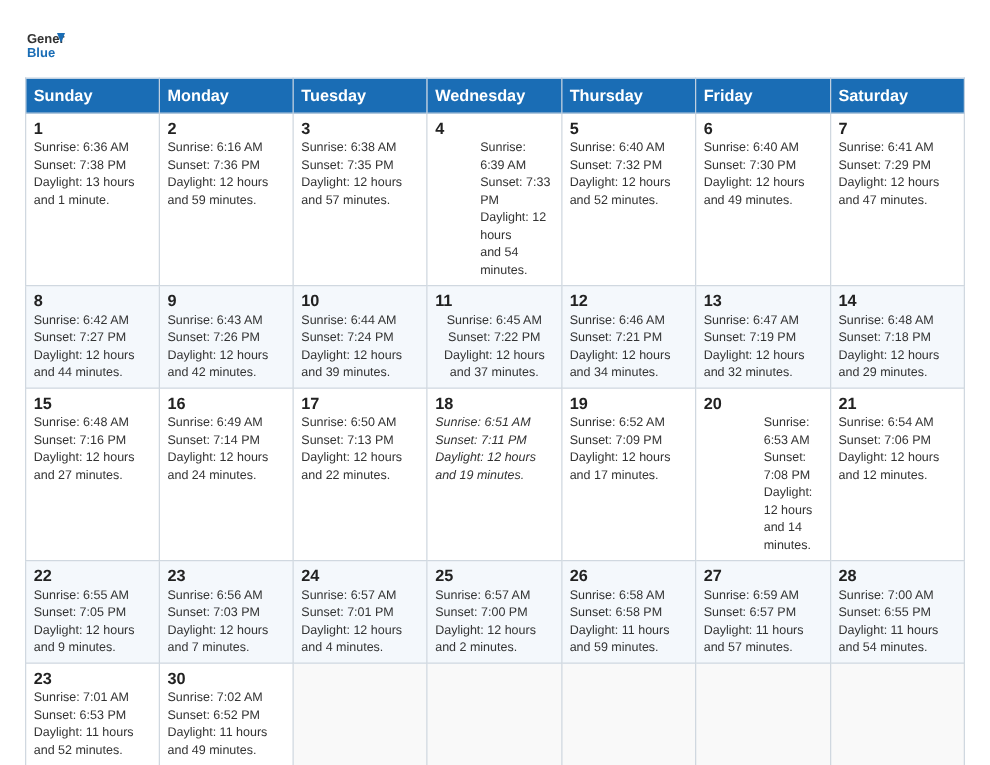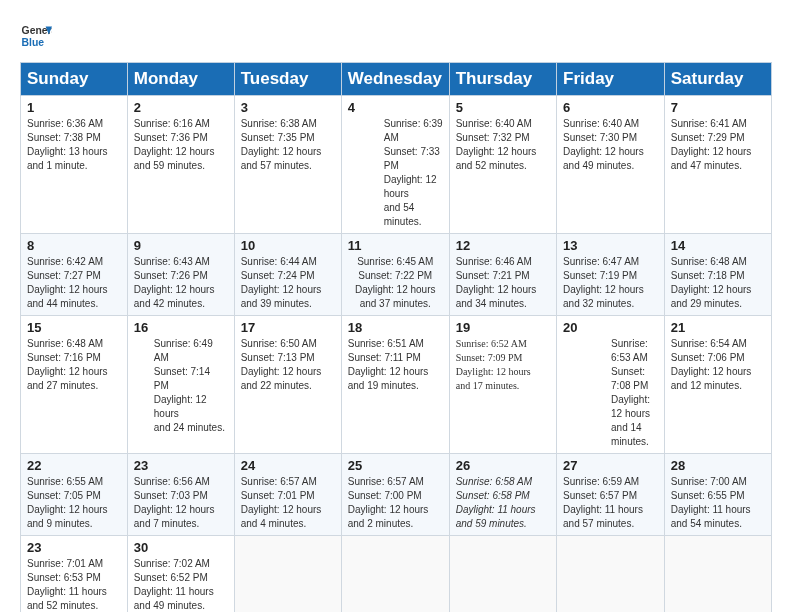--- a/index.html
+++ b/index.html
@@ -40,21 +40,21 @@
     table {
       width: 100%;
       border-collapse: collapse;
       font-size: 11px;
     }
     thead tr th {
       background-color: #1a6db5;
       color: #fff;
       text-align: left;
       padding: 6px 6px;
-      font-size: 17px;
+      font-size: 13px;
       font-weight: bold;
       border: 1px solid #c0d0e0;
     }
     tbody tr td {
       vertical-align: top;
       padding: 4px 6px;
       border: 1px solid #d0d8e0;
       width: 108px;
       min-height: 70px;
       background: #fff;
@@ -217,42 +217,42 @@
       <tr>
         <td>
           <span class="day-num">15</span>
           <div class="day-info" style="white-space: pre-line;">Sunrise: 6:48 AM
 Sunset: 7:16 PM
 Daylight: 12 hours
 and 27 minutes.</div>
         </td>
         <td>
           <span class="day-num">16</span>
-          <div class="day-info" style="white-space: pre-line; margin-left: 20px;">Sunrise: 6:49 AM
+          <div class="day-info" style="white-space: pre-line;">Sunrise: 6:49 AM
 Sunset: 7:14 PM
 Daylight: 12 hours
 and 24 minutes.</div>
         </td>
         <td>
           <span class="day-num">17</span>
           <div class="day-info" style="white-space: pre-line;">Sunrise: 6:50 AM
 Sunset: 7:13 PM
 Daylight: 12 hours
 and 22 minutes.</div>
         </td>
         <td>
           <span class="day-num">18</span>
-          <div class="day-info" style="white-space: pre-line;">Sunrise: 6:51 AM
+          <div class="day-info" style="white-space: pre-line; font-style: italic;">Sunrise: 6:51 AM
 Sunset: 7:11 PM
 Daylight: 12 hours
 and 19 minutes.</div>
         </td>
         <td>
           <span class="day-num">19</span>
-          <div class="day-info" style="white-space: pre-line; font-family: Liberation Serif, serif;">Sunrise: 6:52 AM
+          <div class="day-info" style="white-space: pre-line;">Sunrise: 6:52 AM
 Sunset: 7:09 PM
 Daylight: 12 hours
 and 17 minutes.</div>
         </td>
         <td>
           <span class="day-num">20</span>
           <div class="day-info" style="white-space: pre-line; margin-left: 48px;">Sunrise: 6:53 AM
 Sunset: 7:08 PM
 Daylight: 12 hours
 and 14 minutes.</div>
@@ -289,21 +289,21 @@
         </td>
         <td>
           <span class="day-num">25</span>
           <div class="day-info" style="white-space: pre-line;">Sunrise: 6:57 AM
 Sunset: 7:00 PM
 Daylight: 12 hours
 and 2 minutes.</div>
         </td>
         <td>
           <span class="day-num">26</span>
-          <div class="day-info" style="white-space: pre-line; font-style: italic;">Sunrise: 6:58 AM
+          <div class="day-info" style="white-space: pre-line;">Sunrise: 6:58 AM
 Sunset: 6:58 PM
 Daylight: 11 hours
 and 59 minutes.</div>
         </td>
         <td>
           <span class="day-num">27</span>
           <div class="day-info" style="white-space: pre-line;">Sunrise: 6:59 AM
 Sunset: 6:57 PM
 Daylight: 11 hours
 and 57 minutes.</div>

